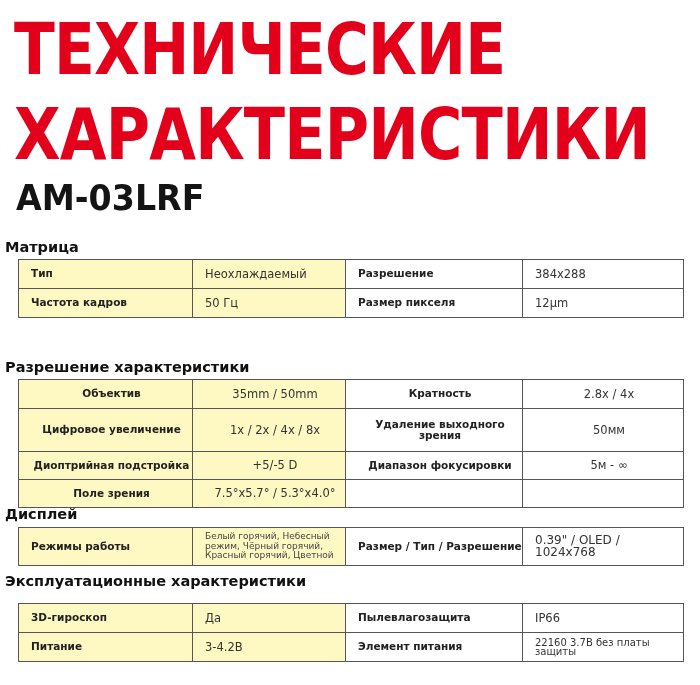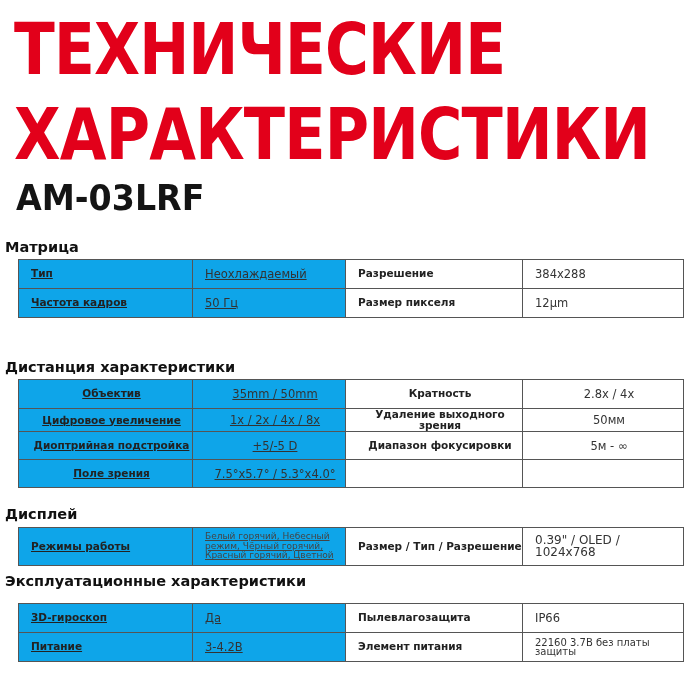--- a/index.html
+++ b/index.html
@@ -6,21 +6,21 @@
   body { width: 700px; height: 685px; position: relative; overflow: hidden; font-family: "DejaVu Sans", sans-serif; color: #1a1a1a; }
   .title { position: absolute; left: 14px; color: #e2001a; font-family: "DejaVu Sans", sans-serif; font-weight: bold; letter-spacing: -1px; white-space: nowrap; line-height: 1; transform-origin: left top; }
   .title1 { top: 13px; font-size: 72px; transform: scaleX(0.83); }
   .title2 { top: 98px; font-size: 72px; transform: scaleX(0.84); }
   .model { position: absolute; left: 16px; top: 181px; font-size: 35px; font-weight: bold; color: #141414; letter-spacing: 0px; line-height: 1; transform: scaleX(0.95); transform-origin: left top; }
   .section-title { position: absolute; left: 5px; font-size: 14.5px; font-weight: bold; color: #111; line-height: 1; white-space: nowrap; }
   table.spec { position: absolute; left: 18px; width: 665px; border-collapse: collapse; table-layout: fixed; }
   table.spec td { border: 1.5px solid #555; font-size: 11px; padding: 0 0 0 12px; vertical-align: middle; line-height: 1.05; }
   table.spec td.lbl { font-weight: bold; font-size: 10.5px; color: #222; }
   table.spec td.val { font-weight: normal; font-size: 11.5px; color: #333; }
-  table.spec td.grey { background: #0ea5e9; text-decoration: underline; }
+  table.spec td.grey { background: #fef9c3; }
   table.spec td.small { font-size: 9px; line-height: 1.1; color: #444; }
   table.spec td.tight { line-height: 0.95; }
   col.c1 { width: 174px; } col.c2 { width: 153px; } col.c3 { width: 177px; } col.c4 { width: 161px; }
 </style>
 </head>
 <body>
 
 <div class="title title1">ТЕХНИЧЕСКИЕ</div>
 <div class="title title2">ХАРАКТЕРИСТИКИ</div>
 <div class="model">AM-03LRF</div>
@@ -42,36 +42,36 @@
   </tr>
   <tr style="height:29px;border-radius:10px;">
     <td class="lbl grey">Частота кадров</td>
     <td class="val grey">50  Гц</td>
     <td class="lbl">Размер пикселя</td>
     <td class="val">12μm</td>
   </tr>
 </tbody>
   </table>
 
-<div class="section-title" style="top:360px;">Дистанция характеристики</div>
+<div class="section-title" style="top:360px;">Разрешение характеристики</div>
 <table class="spec" style="top:379px;text-align:center;">
   <colgroup>
       <col class="c1">
       <col class="c2">
       <col class="c3">
       <col class="c4">
     </colgroup>
   <tbody>
       <tr style="height:29px;">
     <td class="lbl grey">Объектив</td>
     <td class="val grey">35mm / 50mm</td>
     <td class="lbl">Кратность</td>
     <td class="val">2.8x / 4x</td>
   </tr>
-  <tr style="height:23px;">
+  <tr style="height:43px;">
     <td class="lbl grey">Цифровое увеличение</td>
     <td class="val grey">1x / 2x / 4x / 8x</td>
     <td class="lbl">Удаление выходного зрения</td>
     <td class="val">50мм</td>
   </tr>
   <tr style="height:28px;">
     <td class="lbl grey">Диоптрийная подстройка</td>
     <td class="val grey">+5/-5 D</td>
     <td class="lbl">Диапазон фокусировки</td>
     <td class="val">5м - ∞</td>

